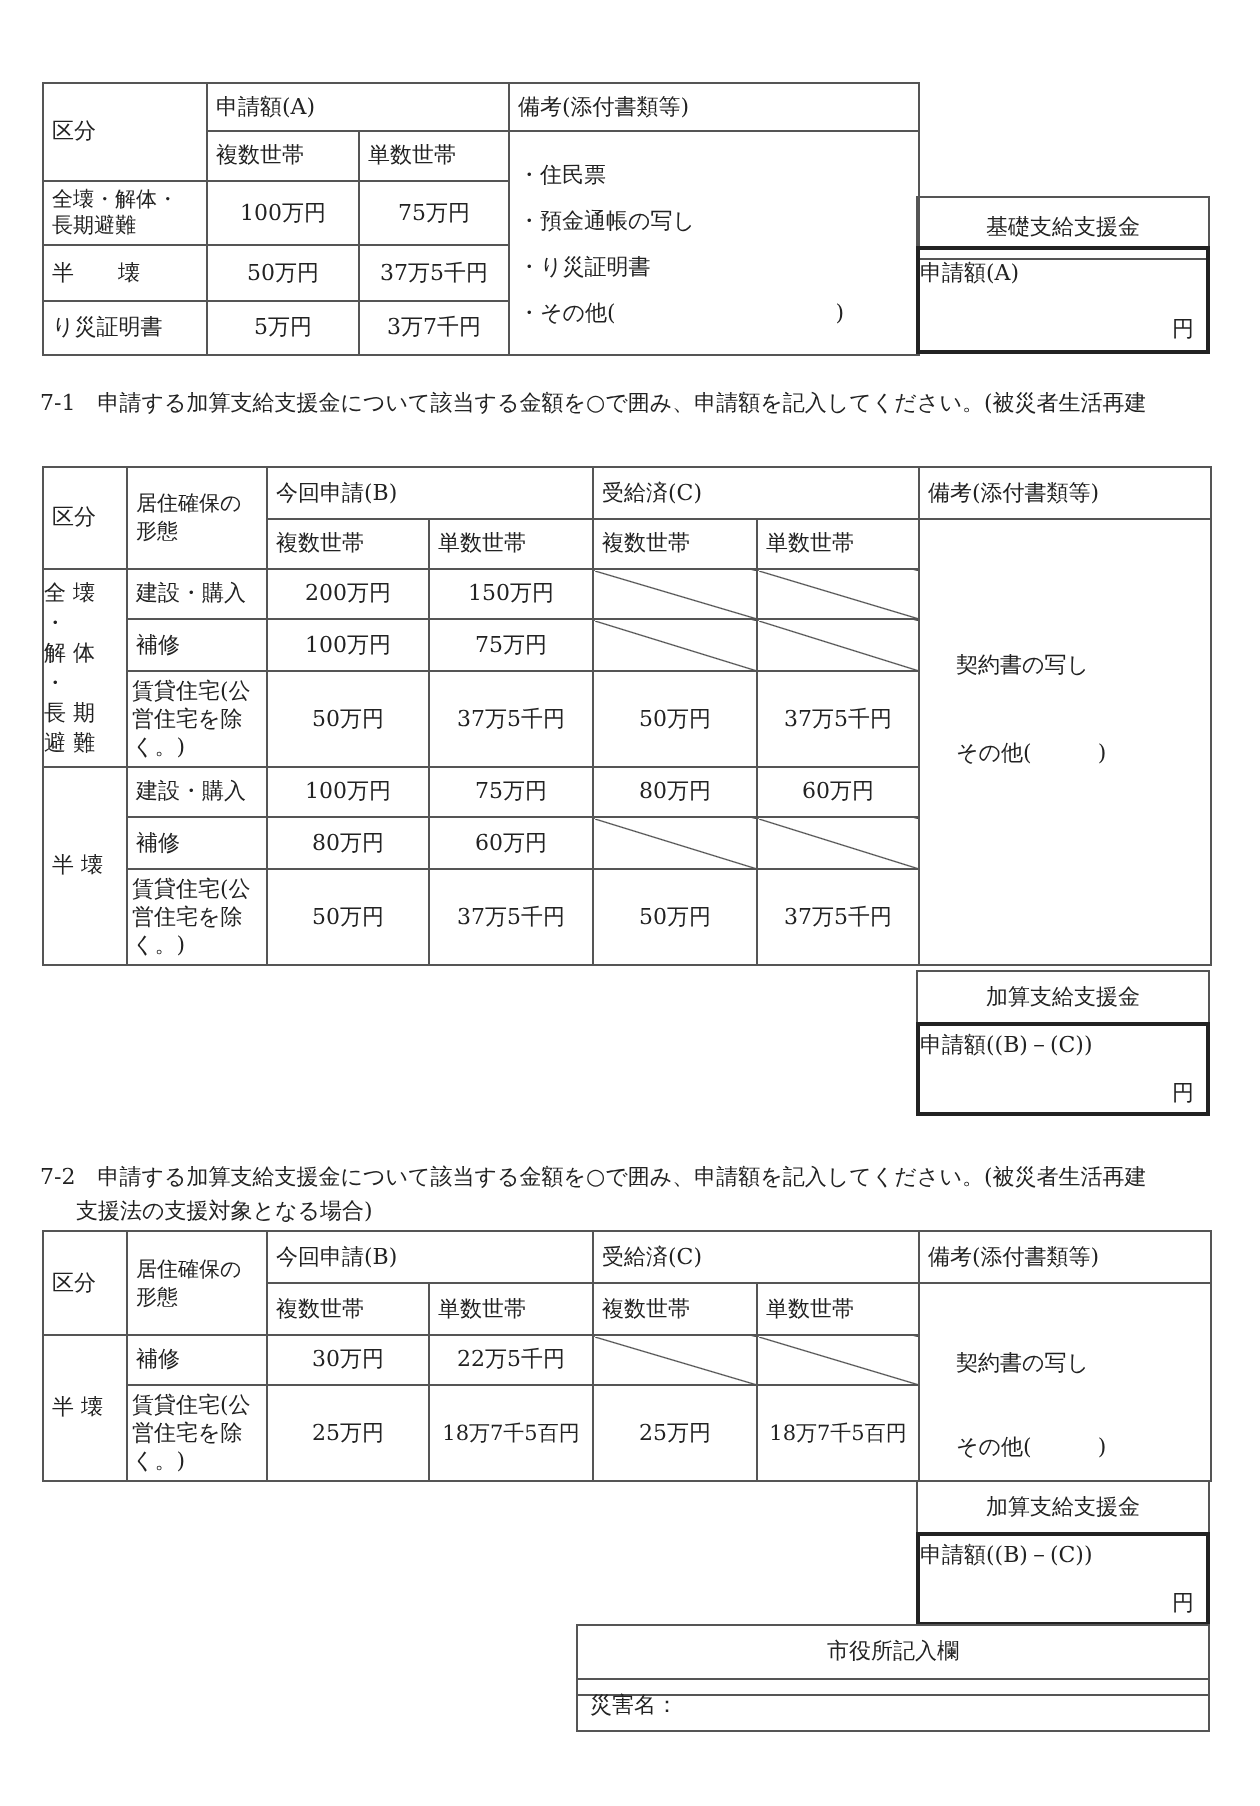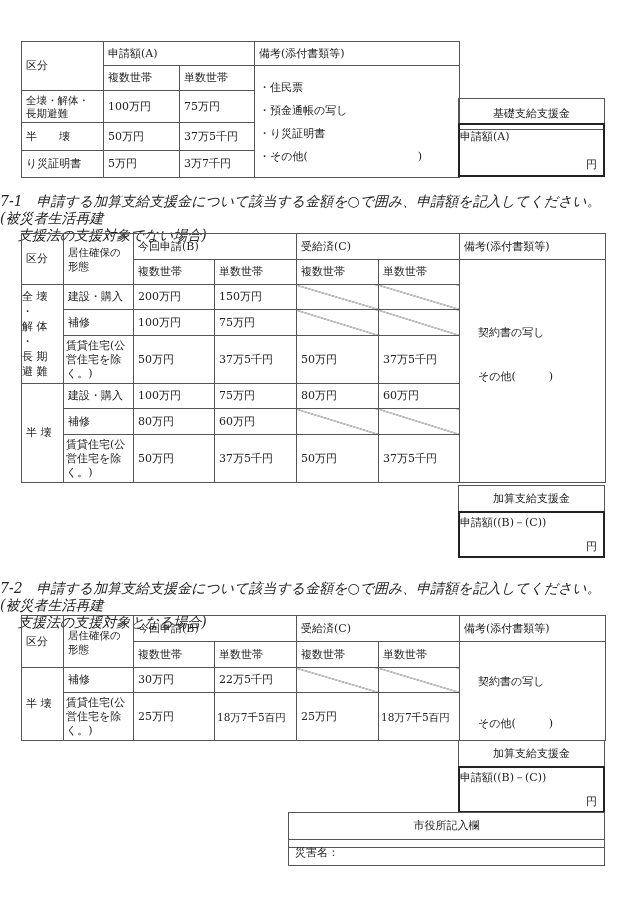--- a/index.html
+++ b/index.html
@@ -1,23 +1,23 @@
 <!DOCTYPE html>
 <html><head>
 <meta charset="utf-8">
 <style>
   html, body { margin:0; padding:0; background:#fff; }
   body { width:630px; height:903px; position:relative; font-family:"DejaVu Serif","Liberation Serif",serif; color:#222; font-size:11px; overflow:hidden; }
   table { border-collapse:collapse; position:absolute; table-layout:fixed; }
   td { border:1px solid #555; padding:0 4px; font-size:11px; line-height:14px; }
   .c { }
-  .r { text-align:left; }
+  .r { text-align:center; }
   .l { text-align:left; }
   .diag { background: linear-gradient(to bottom left, transparent calc(50% - 0.6px), #444 50%, transparent calc(50% + 0.6px)); }
-  .heading { position:absolute; left:0; font-size:14px; line-height:17px; width:610px;font-style:italic; }
+  .heading { position:absolute; left:20px; font-size:11px; line-height:17px; width:610px; }
   .heading .indent { display:block; padding-left:18px; }
   .box { position:absolute; border:1px solid #555; box-sizing:border-box; text-align:center; font-size:11px; }
   .bold-box { position:absolute; border:2px solid #222; box-sizing:border-box; font-size:11px; }
   .note-list div { height:23px; line-height:23px; }
 </style>
 </head>
 <body>
 
 <table style="left:21px; top:41px; width:438px;">
   <colgroup>
@@ -63,21 +63,20 @@
 <div class="box" style="left:458px; top:98px; width:147px; height:32px; line-height:30px;">
   <span>基礎支給支援金</span>
 </div>
 <div class="bold-box" style="left:458px; top:123px; width:147px; height:54px;">
   <div class="c" style="padding-top:4px;">申請額(A)</div>
   <div style="position:absolute; right:6px; bottom:3px;">円</div>
 </div>
 
 <div class="heading" style="top:193px;">
   <span>7-1　申請する加算支給支援金について該当する金額を○で囲み、申請額を記入してください。(被災者生活再建</span>
-  <span class="indent">支援法の支援対象でない場合)</span>
 </div>
 
 <table style="left:21px; top:233px; width:584px;">
   <colgroup>
       <col style="width:42px">
       <col style="width:70px">
       <col style="width:81px">
       <col style="width:82px">
       <col style="width:82px">
       <col style="width:81px">

